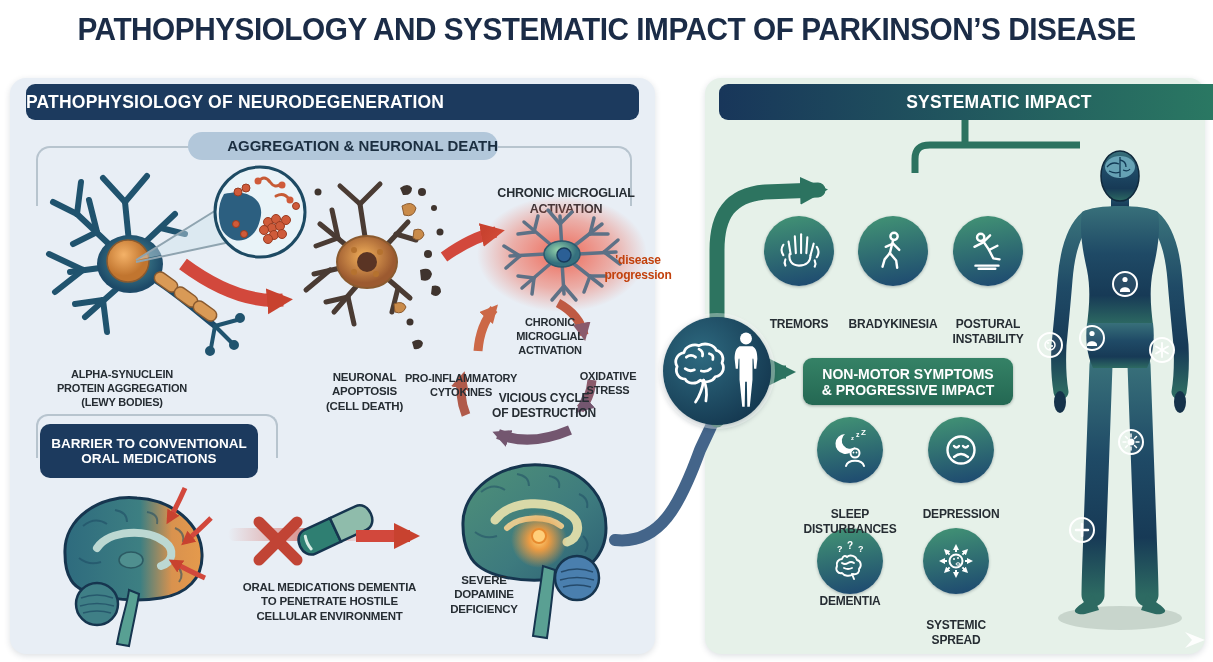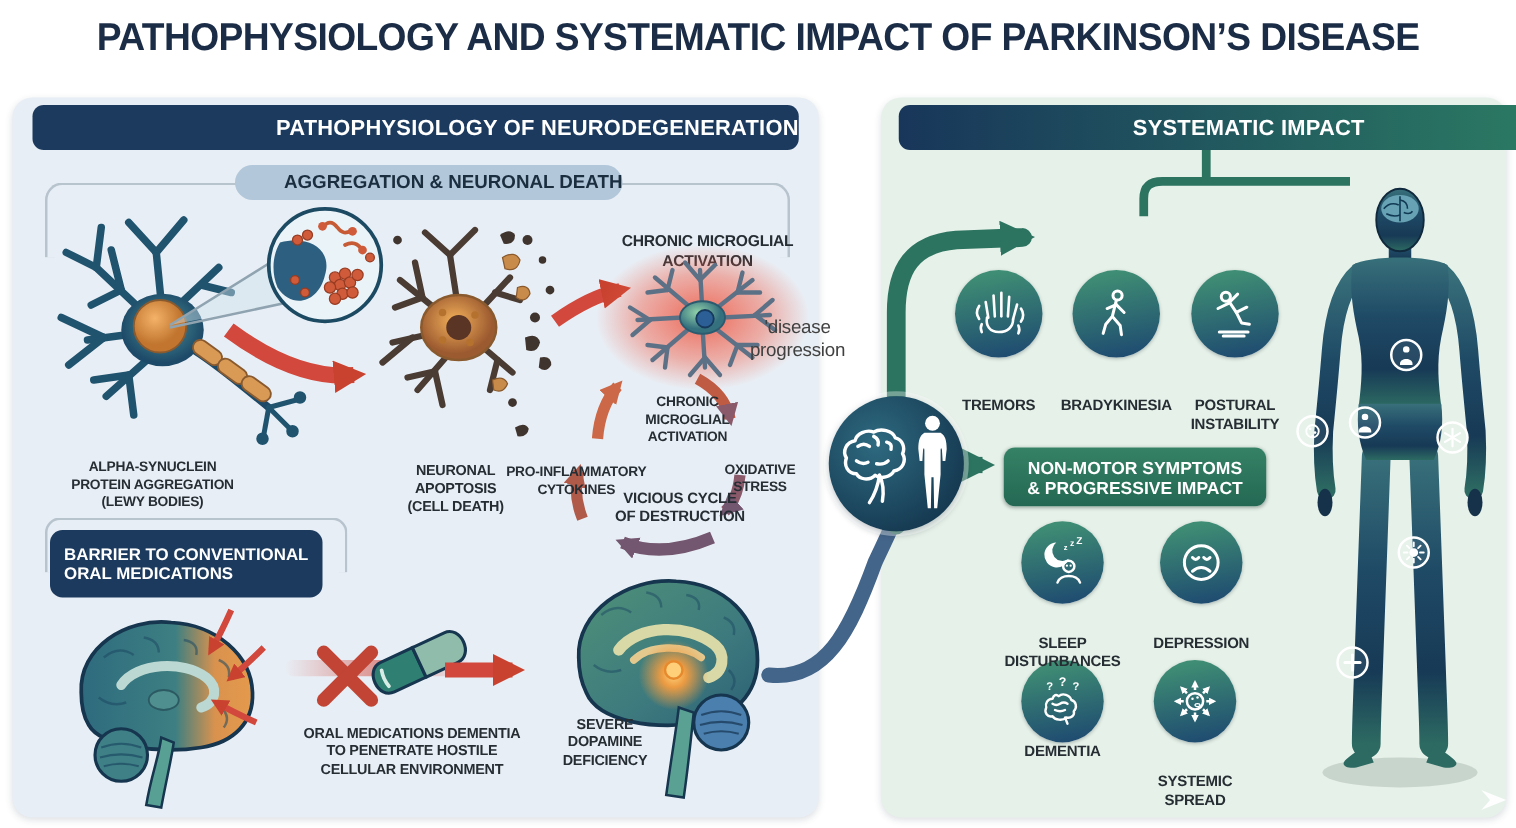--- a/index.html
+++ b/index.html
@@ -7,32 +7,32 @@
          font-family:"Liberation Sans",sans-serif;}
   .abs{position:absolute;}
   .lbl{white-space:pre-line;text-align:center;font-weight:700;color:#262d33;line-height:1.25;letter-spacing:-0.2px;margin-top:20px;}
   .title{top:12px;left:0;width:1213px;text-align:center;font-size:31px;font-weight:700;
          color:#1b2c47;letter-spacing:-0.5px;transform:scaleX(0.96);}
   .panel-left{left:10px;top:78px;width:645px;height:576px;background:#e8eef5;border-radius:16px;
               box-shadow:0 2px 6px rgba(30,50,70,.15);}
   .panel-right{left:705px;top:78px;width:500px;height:576px;background:#e6f1e9;border-radius:16px;
                box-shadow:0 2px 6px rgba(30,50,70,.15);}
   .hdr-left{left:26px;top:84px;width:613px;height:36px;background:#1c3a5e;border-radius:9px;
-            color:#fff;font-size:17.5px;font-weight:700;text-align:right;line-height:36px;letter-spacing:.2px;}
+            color:#fff;font-size:17.5px;font-weight:700;text-align:left;line-height:36px;letter-spacing:.2px;}
   .hdr-right{left:719px;top:84px;width:472px;height:36px;border-radius:9px;
              background:linear-gradient(90deg,#18365a,#2b7b63);
              color:#fff;font-size:17.5px;font-weight:700;text-align:center;line-height:36px;letter-spacing:.2px;padding-left:44px;}
   .bracket1{left:36px;top:146px;width:592px;height:58px;border:2px solid #a7b6c2;border-bottom:none;
             border-radius:14px 14px 0 0;opacity:.75;}
   .bracket2{left:36px;top:414px;width:238px;height:42px;border:2px solid #a7b6c2;border-bottom:none;
             border-radius:12px 12px 0 0;opacity:.75;}
   .pill{left:188px;top:132px;width:310px;height:28px;background:#b2c7da;border-radius:14px;
         color:#1b2e40;font-size:15px;font-weight:700;text-align:right;line-height:28px;}
   .navybox{background:#1c3a5e;border-radius:10px;color:#fff;display:flex;align-items:center;
-           justify-content:center;font-weight:700;white-space:pre-line;text-align:left;}
+           justify-content:center;font-weight:700;white-space:pre-line;text-align:center;}
   .greenbox{background:linear-gradient(180deg,#358266,#246853);border-radius:9px;color:#fff;display:flex;
             align-items:center;justify-content:center;font-weight:700;white-space:pre-line;text-align:center;
             box-shadow:0 1px 3px rgba(20,40,35,.35);}
   .iconcirc{border-radius:50%;background:linear-gradient(170deg,#3f8d74 10%,#1e4a70 95%);
             display:flex;align-items:center;justify-content:center;box-shadow:0 1px 3px rgba(20,40,50,.3);}
   .conn-circle{left:663px;top:317px;width:108px;height:108px;border-radius:50%;
                background:radial-gradient(circle at 35% 35%,#2e6a80,#14374f 80%);
                box-shadow:0 0 0 4px rgba(255,255,255,.35),0 2px 6px rgba(10,30,45,.4);}
   .redband{left:228px;top:528px;width:150px;height:13px;border-radius:7px;
            background:linear-gradient(90deg,rgba(210,72,60,0),rgba(210,72,60,.55),rgba(210,72,60,0));}
@@ -248,21 +248,21 @@
         <path d="M50,66 L36,78"></path>
         <path d="M50,66 L34,56"></path>
       <path d="M80,54 L54,32"></path>
         <path d="M64,42 L48,44"></path>
         <path d="M64,42 L68,26"></path>
     </g>
     <ellipse cx="92" cy="64" rx="18" ry="13" fill="url(#mgbody)" stroke="#2c5a6e" stroke-width="1.5"></ellipse>
     <circle cx="94" cy="65" r="7" fill="#2b5f95" stroke="#173a5c" stroke-width="1.5"></circle>
   </svg>
 
-  <div class="abs lbl" style="left:592px;top:233px;width:92px;font-size:15px;font-weight:400;color:#404040">'disease
+  <div class="abs lbl" style="left:592px;top:233px;width:92px;font-size:12px;font-weight:700;color:#c2410c">'disease
 progression</div>
 
   <svg class="abs" style="left:430px;top:285px" width="230" height="175" viewBox="0 0 230 175">
     <defs>
       <marker id="mC1" markerUnits="userSpaceOnUse" markerWidth="22" markerHeight="22" refX="12" refY="9" orient="auto">
           <path d="M0,0 L18,9 L0,18 Z" fill="#cc6847"></path>
         </marker>
       <marker id="mC2" markerUnits="userSpaceOnUse" markerWidth="22" markerHeight="22" refX="12" refY="9" orient="auto">
           <path d="M0,0 L18,9 L0,18 Z" fill="#8a5a6b"></path>
         </marker>

